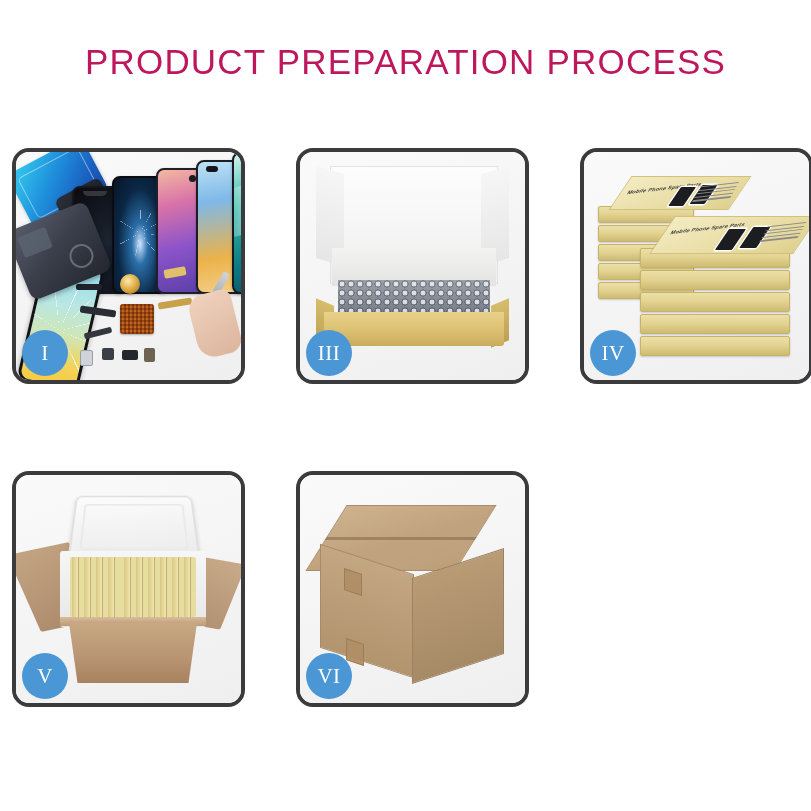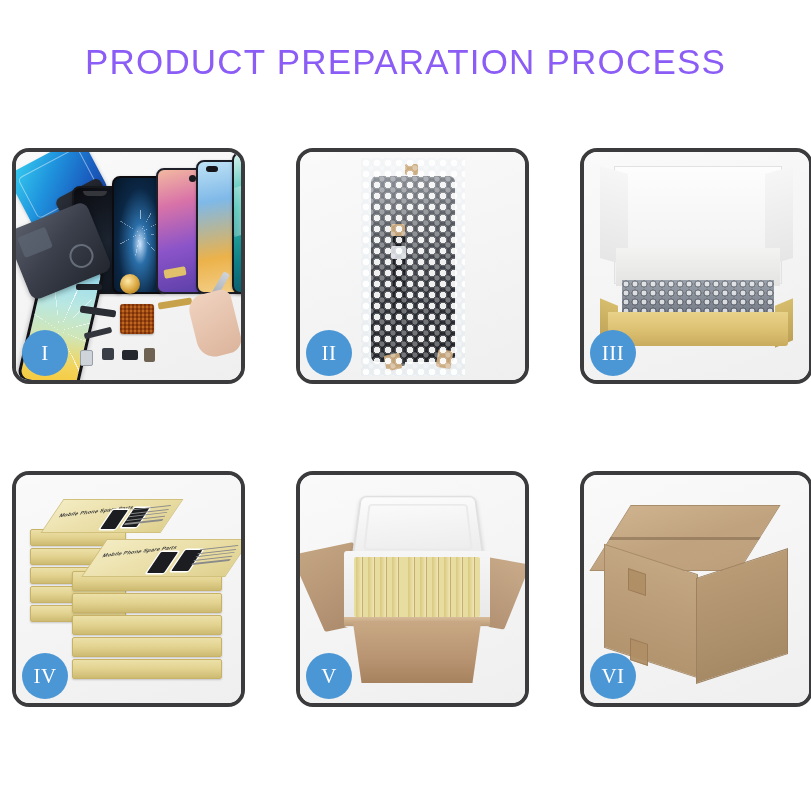--- a/index.html
+++ b/index.html
@@ -14,21 +14,21 @@
 
   .page { width: 811px; height: 811px; position: relative; background: #fff; }
 
   
   .header { text-align: center; padding-top: 44px; }
   .title {
     font-family: "Liberation Sans", sans-serif;
     font-size: 35px;
     letter-spacing: 1.2px;
     font-weight: 400;
-    color: #8b5cf6;
+    color: #be185d;
     line-height: 1.05;
     white-space: nowrap;
   }
   .subtitle {
     margin-top: 11px;
     font-size: 15.5px;
     color: #161616;
     font-weight: 400;
     letter-spacing: 0.1px;
     white-space: nowrap;
@@ -417,36 +417,20 @@
         <div class="sm3"></div>
         <div class="sm4"></div>
 
         <div class="p1-back"></div>
         <div class="driver"></div>
         <div class="hand"></div>
       </div>
       <div class="badge">I</div>
     </div>
 
-    <div class="panel">
-      <div class="panel-inner">
-        <div class="bw-wrap">
-          <div class="bw-lcd"></div>
-          <div class="bw-flexstrip"></div>
-          <div class="bw-chip"></div>
-          <div class="tape t1"></div>
-          <div class="tape t2"></div>
-          <div class="tape t3"></div>
-          <div class="tape t4"></div>
-          <div class="bubbles2"></div>
-          <div class="bubbles"></div>
-        </div>
-      </div>
-      <div class="badge">II</div>
-    </div>
 
     <div class="panel">
       <div class="panel-inner">
         <div class="b3-lid-back"></div>
         <div class="b3-lid-flapL"></div>
         <div class="b3-lid-flapR"></div>
         <div class="b3-foam"></div>
         <div class="b3-bubble-item">
           <div class="bb"></div>
         </div>

